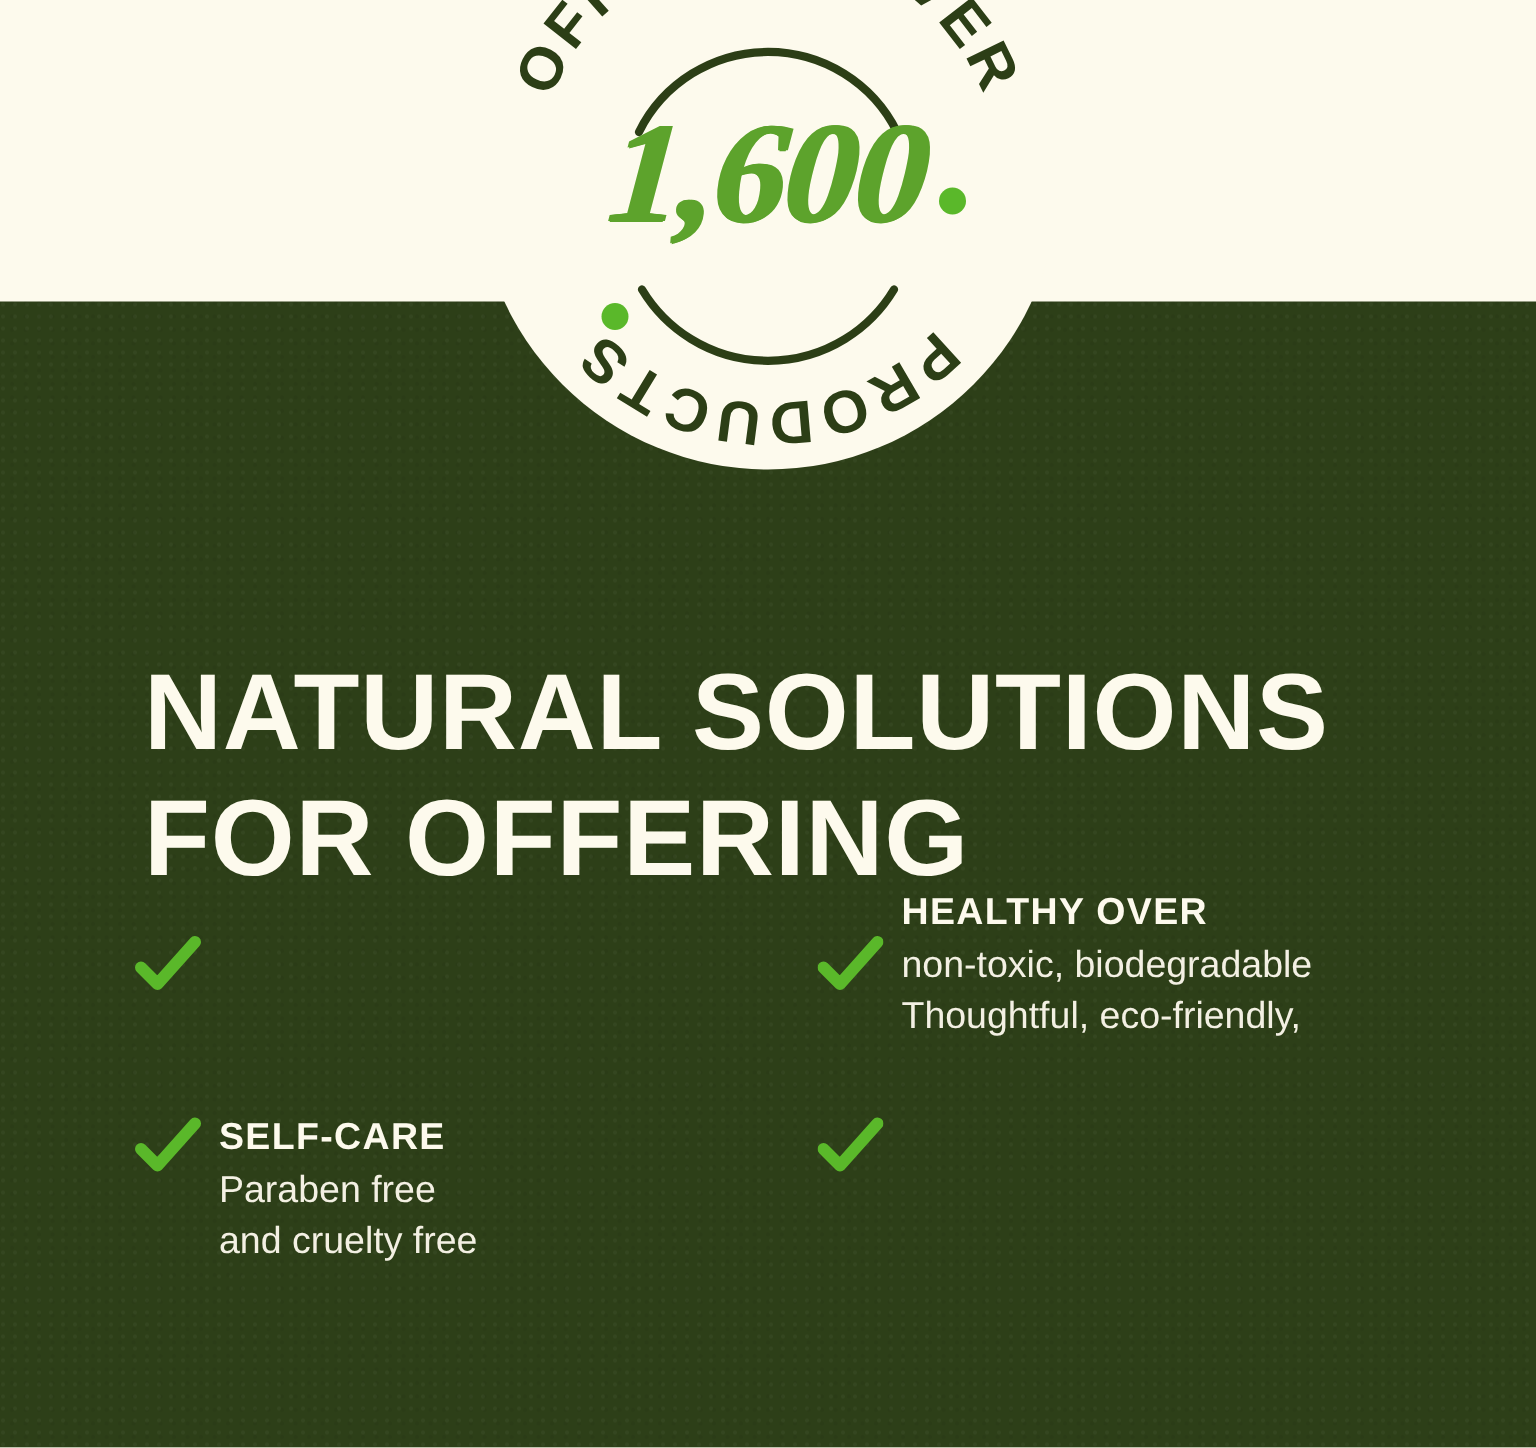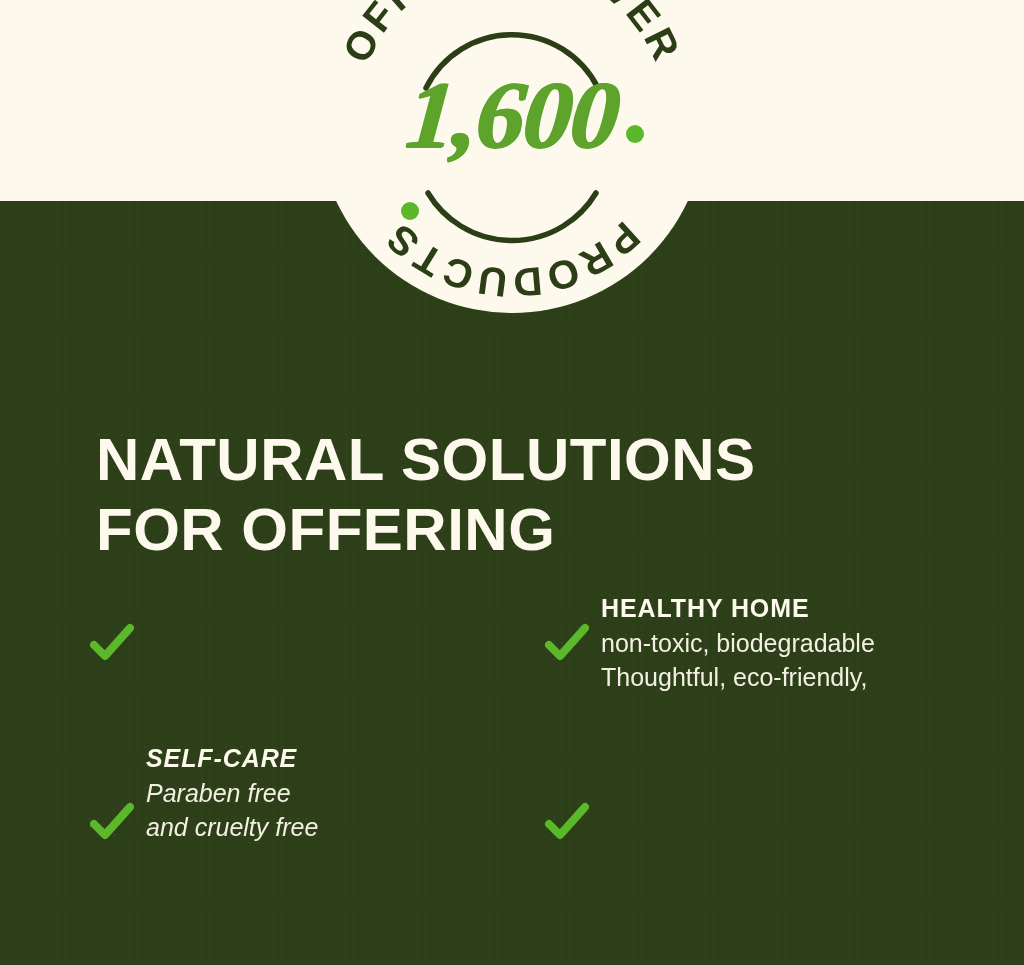--- a/index.html
+++ b/index.html
@@ -114,21 +114,21 @@
   
   .headline {
     position: absolute;
     left: 96px;
     top: 385px;
     width: 880px;
     z-index: 4;
     color: #fdfaed;
     font-family: "Liberation Sans", sans-serif;
     font-weight: bold;
-    font-size: 60px;
+    font-size: 72px;
     line-height: 1.17;
     letter-spacing: 0.5px;
   }
   .headline-line { display: block; white-space: nowrap; }
 
   
   .features {
     position: absolute;
     left: 90px;
     top: 592px;
@@ -166,21 +166,21 @@
     color: #f3f0e3;
     font-family: "Liberation Sans", sans-serif;
     font-weight: 400;
     font-size: 25px;
     line-height: 1.36;
     margin: 0;
   }
   .feature-desc span { display: block; white-space: nowrap; }
 
   
-  .features .feature.row2 { align-items: flex-end; font-style: italic; }
+  .features .feature.row2 { align-items: flex-start; }
 </style>
 </head>
 <body>
 
 <div id="promo">
 
   <div class="cream-band"></div>
   <div class="green-panel"></div>
 
   <div class="badge">
@@ -227,21 +227,21 @@
     </div>
 
     <div class="feature">
       <span class="check">
         <svg viewBox="0 0 44 44">
             <path d="M4 24 L15 35 L40 7" fill="none" stroke="#5ab82a" stroke-width="8" stroke-linecap="round" stroke-linejoin="round"></path>
           </svg>
       </span>
       <div class="feature-text">
         <p class="feature-title">
-          <span>HEALTHY HOME</span>
+          <span>HEALTHY OVER</span>
         </p>
         <p class="feature-desc">
           <span>non-toxic, biodegradable</span>
           <span>Thoughtful, eco-friendly,</span>
         </p>
       </div>
     </div>
 
     <div class="feature row2">
       <span class="check">

